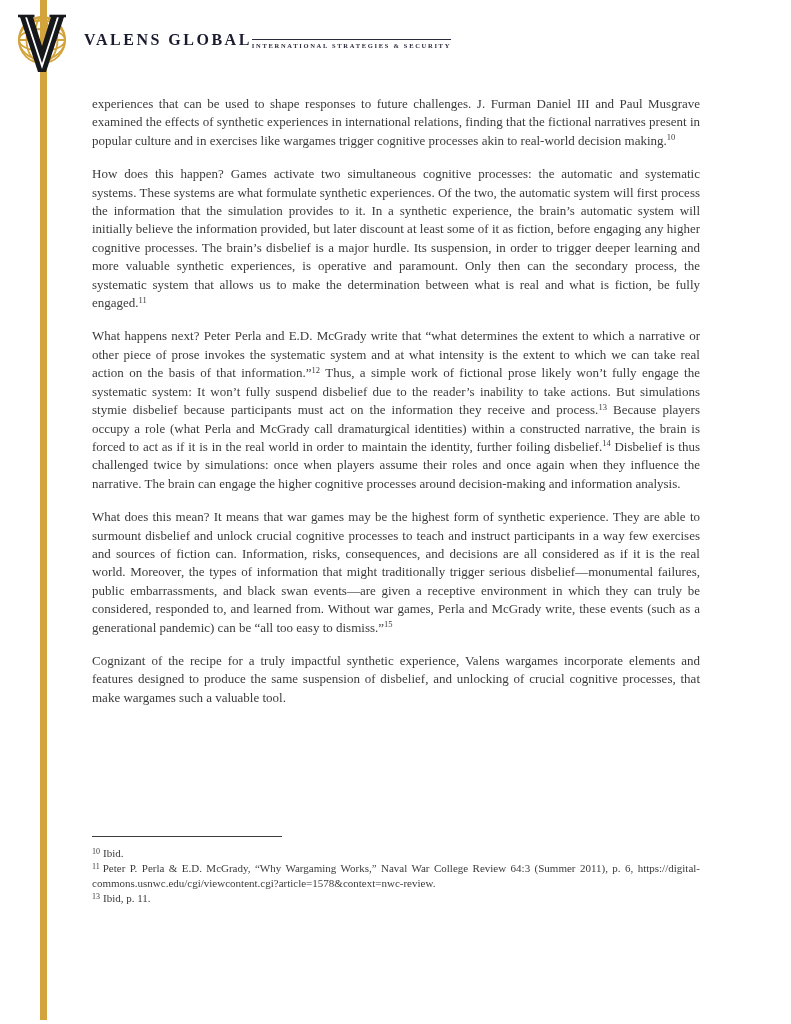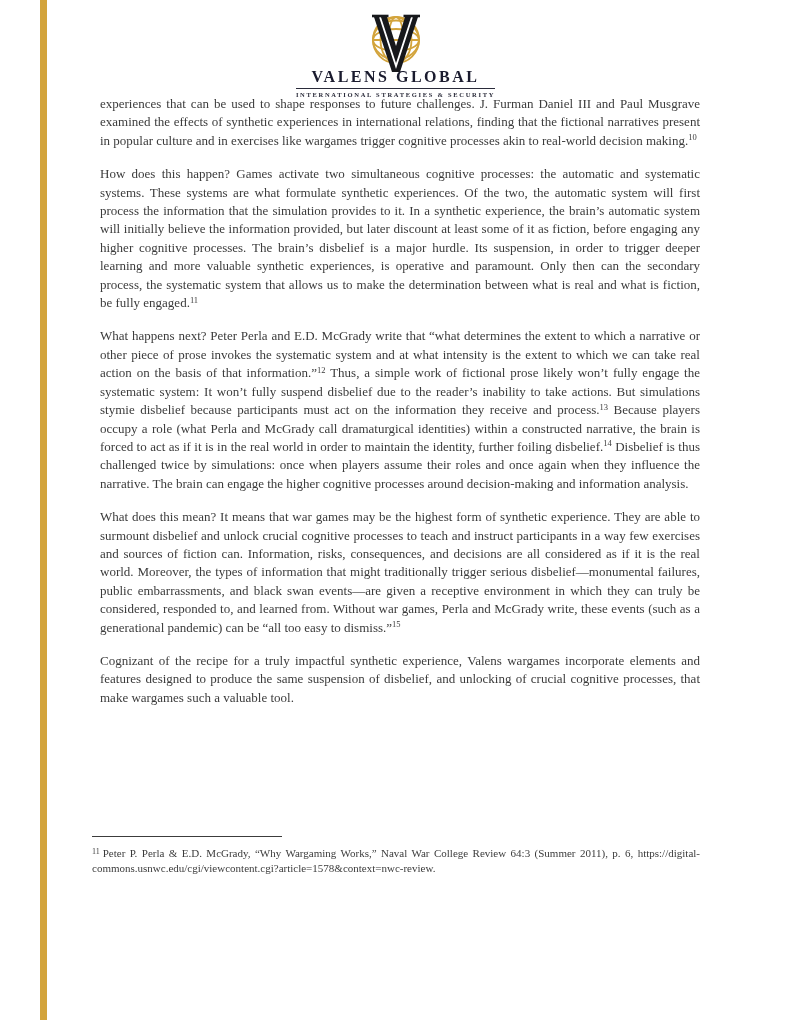--- a/index.html
+++ b/index.html
@@ -10,40 +10,40 @@
     font-family:"Liberation Serif","DejaVu Serif",serif;
     color:#3b3b3b;
     overflow:hidden;
     margin:0 auto;
   }
   .accent-bar{
     position:absolute;left:40px;top:0;width:7px;height:1020px;
   }
   .logo{
     position:absolute;top:12px;left:0;width:791px;
-    display:flex;flex-direction:column;align-items:center;
+    display:flex;flex-direction:row;align-items:center;
   }
   .logo-graphic{display:block;}
   .logo-wordmark{
     margin-top:-6px;
     font-size:16px;font-weight:bold;letter-spacing:2.5px;
     color:#1a1b2e;white-space:nowrap;
   }
   .logo-tagline{
     margin-top:2px;padding-top:2px;
     border-top:1px solid #2a2b3a;
     font-size:6.5px;font-weight:bold;letter-spacing:1.7px;
     color:#2a2b3a;white-space:nowrap;
   }
   .content{
     position:absolute;top:95px;left:92px;width:608px;
     font-size:13px;line-height:18.4px;
     text-align:justify;
   }
-  .para{margin:0 0 15px 8px;}
+  .para{margin:0 0 15px 0;}
   .para sup,.footnote sup{
     font-size:8.5px;line-height:0;vertical-align:baseline;
     position:relative;top:-4.5px;
   }
   .section-heading{
     margin:0 0 15px 0;
     font-size:13.5px;font-weight:bold;color:#2e2e2e;
     line-height:18.4px;text-align:left;
   }
   .footnotes{
@@ -90,17 +90,23 @@
     <p class="para"><span>experiences that can be used to shape responses to future challenges. J. Furman Daniel III and Paul Musgrave examined the effects of synthetic experiences in international relations, finding that the fictional narratives present in popular culture and in exercises like wargames trigger cognitive processes akin to real-world decision making.</span><sup>10</sup></p>
     <p class="para"><span>How does this happen? Games activate two simultaneous cognitive processes: the automatic and systematic systems. These systems are what formulate synthetic experiences. Of the two, the automatic system will first process the information that the simulation provides to it. In a synthetic experience, the brain’s automatic system will initially believe the information provided, but later discount at least some of it as fiction, before engaging any higher cognitive processes. The brain’s disbelief is a major hurdle. Its suspension, in order to trigger deeper learning and more valuable synthetic experiences, is operative and paramount. Only then can the secondary process, the systematic system that allows us to make the determination between what is real and what is fiction, be fully engaged.</span><sup>11</sup></p>
     <p class="para"><span>What happens next? Peter Perla and E.D. McGrady write that “what determines the extent to which a narrative or other piece of prose invokes the systematic system and at what intensity is the extent to which we can take real action on the basis of that information.”</span><sup>12</sup><span> Thus, a simple work of fictional prose likely won’t fully engage the systematic system: It won’t fully suspend disbelief due to the reader’s inability to take actions. But simulations stymie disbelief because participants must act on the information they receive and process.</span><sup>13</sup><span> Because players occupy a role (what Perla and McGrady call dramaturgical identities) within a constructed narrative, the brain is forced to act as if it is in the real world in order to maintain the identity, further foiling disbelief.</span><sup>14</sup><span> Disbelief is thus challenged twice by simulations: once when players assume their roles and once again when they influence the narrative. The brain can engage the higher cognitive processes around decision-making and information analysis.</span></p>
     <p class="para"><span>What does this mean? It means that war games may be the highest form of synthetic experience. They are able to surmount disbelief and unlock crucial cognitive processes to teach and instruct participants in a way few exercises and sources of fiction can. Information, risks, consequences, and decisions are all considered as if it is the real world. Moreover, the types of information that might traditionally trigger serious disbelief—monumental failures, public embarrassments, and black swan events—are given a receptive environment in which they can truly be considered, responded to, and learned from. Without war games, Perla and McGrady write, these events (such as a generational pandemic) can be “all too easy to dismiss.”</span><sup>15</sup></p>
     <p class="para"><span>Cognizant of the recipe for a truly impactful synthetic experience, Valens wargames incorporate elements and features designed to produce the same suspension of disbelief, and unlocking of crucial cognitive processes, that make wargames such a valuable tool.</span></p>
   </div>
 
   <div class="footnotes">
     <div class="footnote-rule"></div>
     <div class="footnote">
+      <sup>10</sup><span>Ibid.</span>
+    </div>
+    <div class="footnote">
       <sup>11</sup><span>Peter P. Perla &amp; E.D. McGrady, “Why Wargaming Works,” Naval War College Review 64:3 (Summer 2011), p. 6, https://digital-commons.usnwc.edu/cgi/viewcontent.cgi?article=1578&amp;context=nwc-review.</span>
+    </div>
+    <div class="footnote">
+      <sup>13</sup><span>Ibid, p. 11.</span>
     </div>
   </div>
 
 </div>
 
 </body></html>

